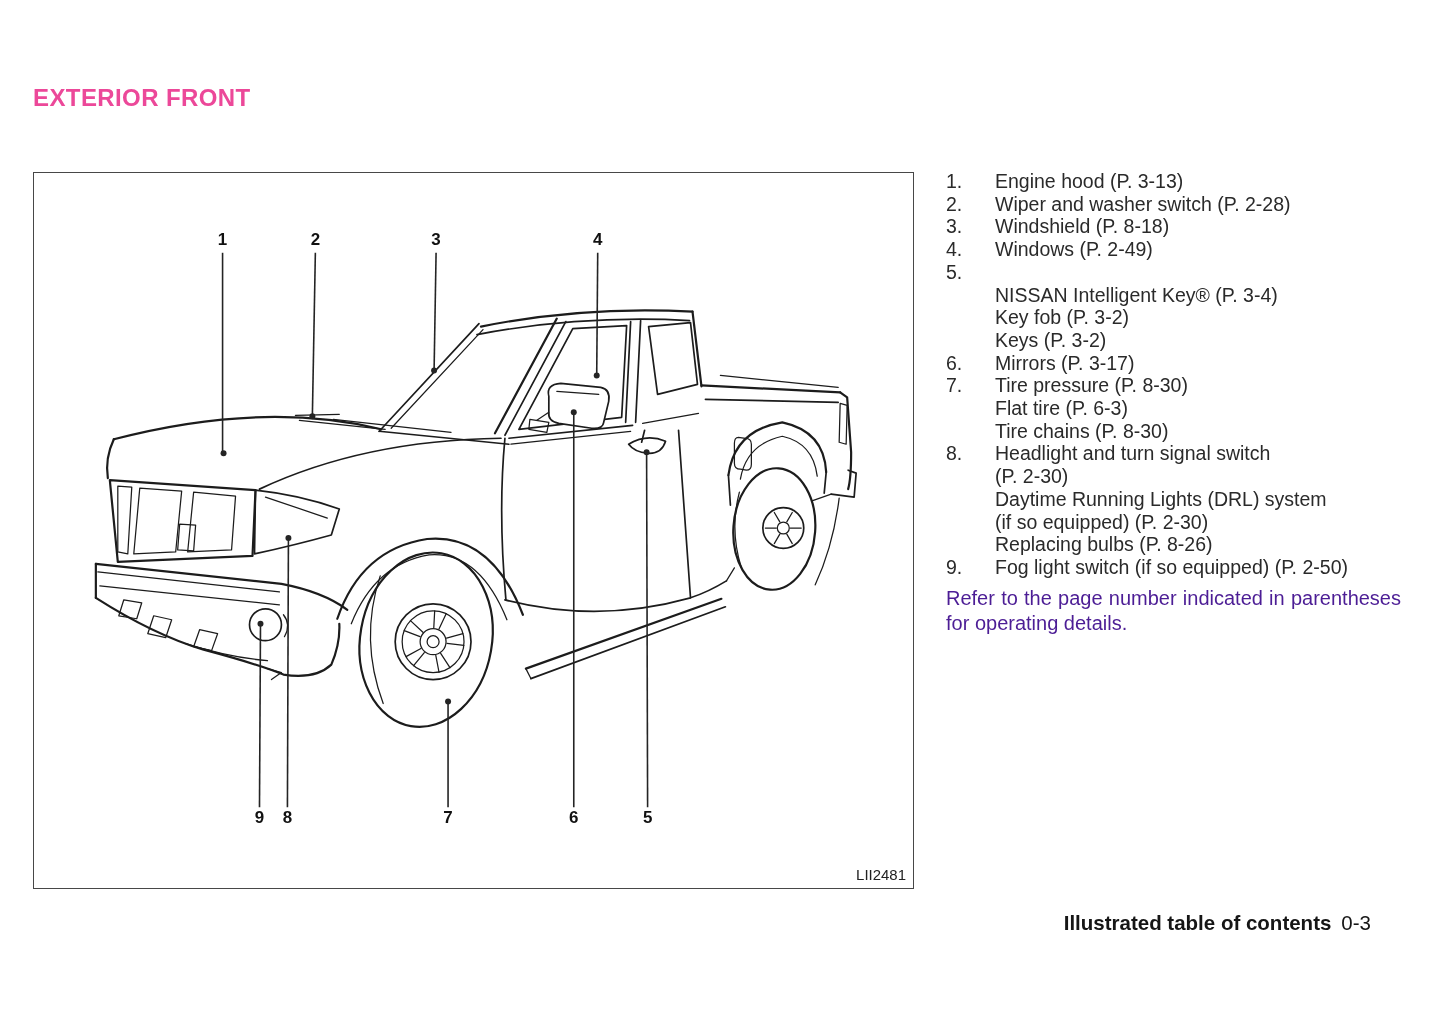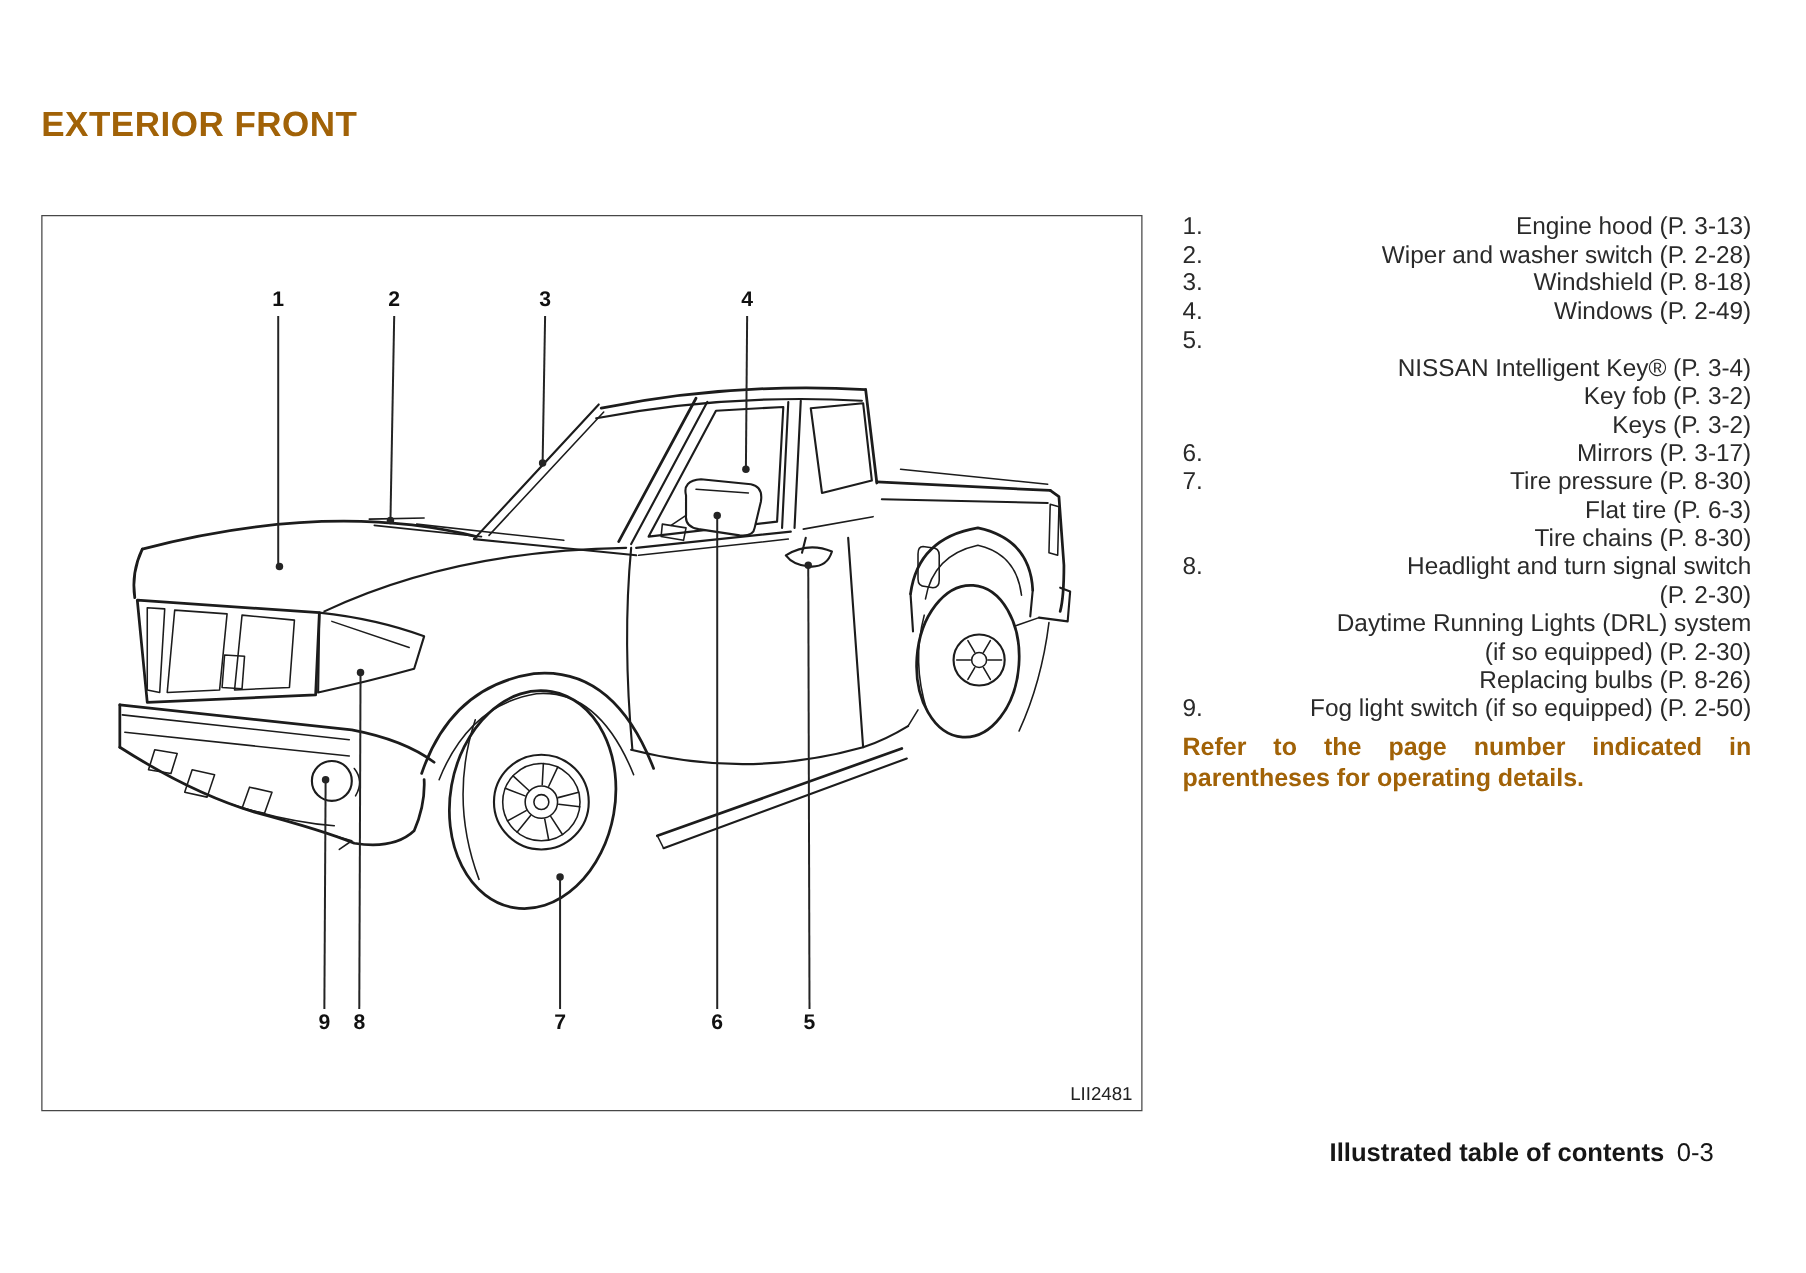--- a/index.html
+++ b/index.html
@@ -2,21 +2,21 @@
 <html><head>
 <meta charset="utf-8">
 <style>
   html,body{margin:0;padding:0;background:#ffffff;}
   .page{
     position:relative;width:1445px;height:1018px;background:#fff;
     font-family:"Liberation Sans","DejaVu Sans",sans-serif;color:#1c1c1c;overflow:hidden;
   }
   .title{
     position:absolute;left:33px;top:84px;margin:0;
-    font-size:28px;font-weight:800;letter-spacing:.4px;color:#a16207;text-align:center;
+    font-size:24px;font-weight:800;letter-spacing:.4px;color:#ec4899;text-align:center;
   }
   .figure{
     position:absolute;left:33px;top:172px;width:881px;height:717px;
     border:1.5px solid #474747;box-sizing:border-box;background:#fff;
   }
   .figure svg{position:absolute;left:0;top:0;width:100%;height:100%;}
   
   .s1{stroke:#1c1c1c;stroke-width:2.2;fill:none;stroke-linecap:round;stroke-linejoin:round;}
   .s3{stroke:#1c1c1c;stroke-width:1.7;fill:none;stroke-linecap:round;stroke-linejoin:round;}
   .s2{stroke:#1c1c1c;stroke-width:1.25;fill:none;stroke-linecap:round;stroke-linejoin:round;}
@@ -24,23 +24,23 @@
   .leaders line{stroke:#242424;stroke-width:1.6;}
   .leaders circle{fill:#242424;stroke:none;}
   text.callout{font:700 17px "Liberation Sans","DejaVu Sans",sans-serif;fill:#111;text-anchor:middle;}
   text.figcode{font:400 15px "Liberation Sans","DejaVu Sans",sans-serif;fill:#222;}
   .parts{
     position:absolute;left:946px;top:170px;width:455px;
     font-size:19.5px;line-height:22.7px;color:#2a2a2a;
   }
   .row{display:flex;}
   .num{flex:0 0 49px;}
-  .txt{flex:1;text-align:right;}
+  .txt{flex:1;}
   .note{
-    margin:7px 0 0;font-weight:700;color:#a16207;
+    margin:7px 0 0;font-weight:400;color:#4c1d95;
     font-size:20px;line-height:25px;text-align:justify;
   }
   .footer{position:absolute;top:911px;right:74px;font-size:20.5px;color:#161616;white-space:nowrap;}
   .footer .chapter{font-weight:700;text-align:right;}
   .footer .pagenum{font-weight:400;margin-left:10px;}
 </style>
 </head>
 <body>
 
 <div class="page">

